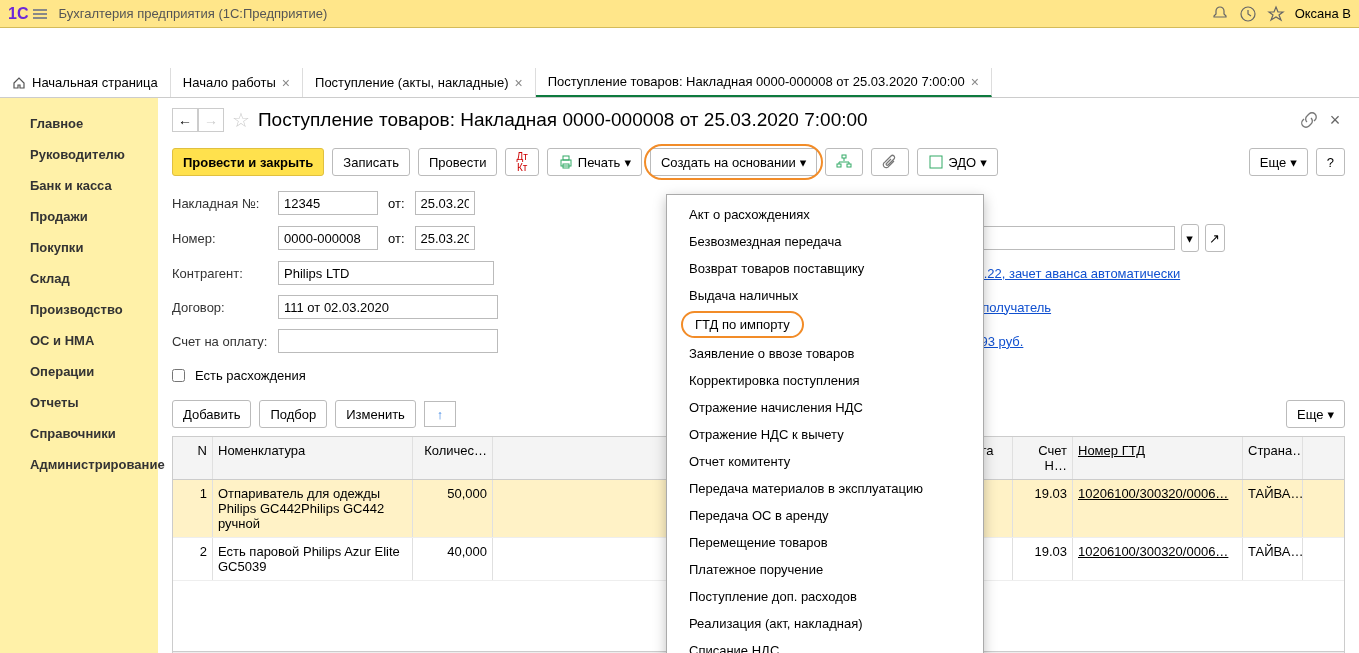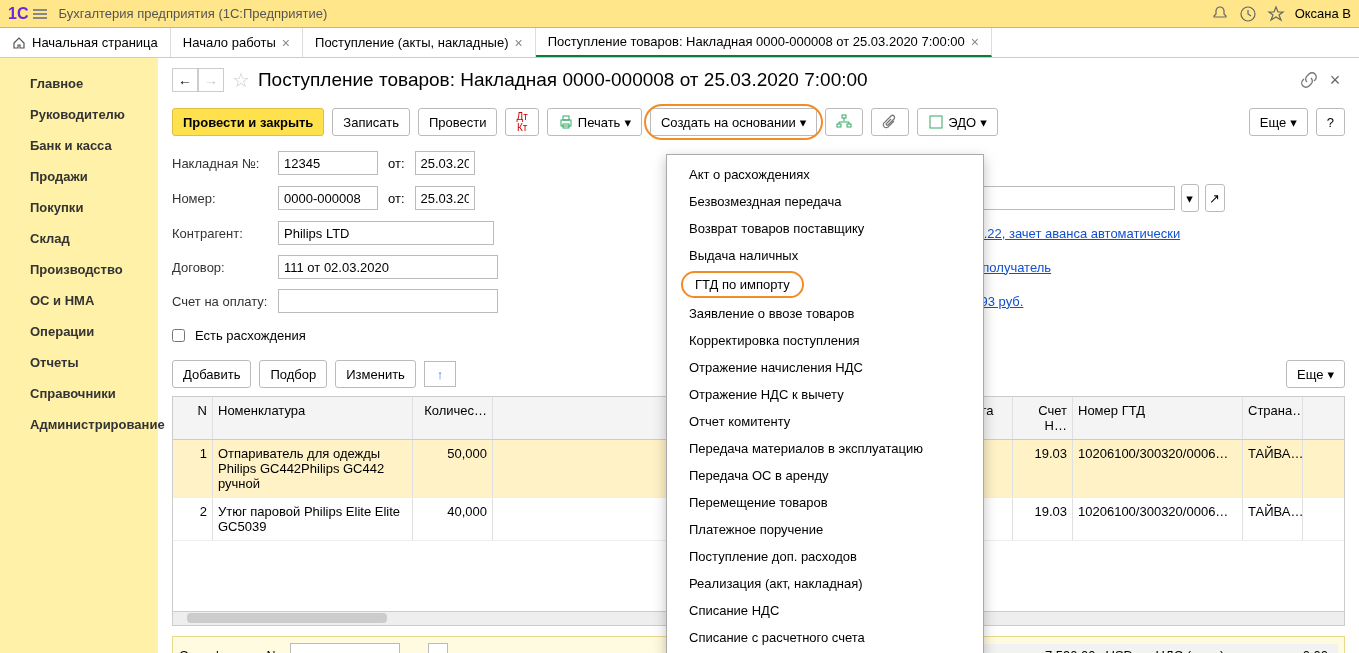--- a/index.html
+++ b/index.html
@@ -6,21 +6,21 @@
 body { width: 1359px; height: 653px; overflow: hidden; background: #fff; }
 
 .titlebar { height: 28px; background: #ffe68a; display: flex; align-items: center; padding: 0 8px; border-bottom: 1px solid #d4bb5a; }
 .logo { color: #6d28d9; font-weight: bold; font-size: 16px; margin-right: 4px; }
 .titlebar-icons { display: flex; gap: 6px; margin-right: 10px; }
 .tb-icon { width: 16px; height: 16px; cursor: pointer; }
 .titlebar-title { flex: 1; color: #555; }
 .titlebar-right { display: flex; align-items: center; gap: 10px; }
 .tr-icon { width: 18px; height: 18px; cursor: pointer; color: #555; }
 
-.tabbar { height: 30px; background: #fff; display: flex; align-items: stretch; border-bottom: 1px solid #ccc; }
+.tabbar { height: 30px; background: #fff; display: flex; align-items: stretch; border-bottom: 1px solid #ccc; margin-top: 40px; }
 .tab-home { display: flex; align-items: center; padding: 0 12px; border-right: 1px solid #ddd; cursor: pointer; }
 .tab-home svg { margin-right: 6px; }
 .tab { display: flex; align-items: center; padding: 0 12px; border-right: 1px solid #ddd; cursor: pointer; position: relative; }
 .tab.active { border-bottom: 2px solid #0d7a3e; }
 .tab-close { margin-left: 6px; color: #888; font-size: 14px; cursor: pointer; }
 
 .main { display: flex; height: calc(100% - 58px); }
 .sidebar { width: 158px; background: #fff1a8; padding: 10px 16px; display: flex; flex-direction: column; font-weight: bold; }
 .nav-item { padding: 8px 14px; cursor: pointer; color: #333; }
 
@@ -57,21 +57,21 @@
 .grid-row { border-bottom: 1px solid #eee; }
 .grid-row.sel { background: #fff2c6; }
 .cell { padding: 6px 5px; border-right: 1px solid #e0e0e0; overflow: hidden; }
 .c-n { width: 40px; text-align: right; }
 .c-name { width: 200px; }
 .c-qty { width: 80px; text-align: right; }
 .c-gap { width: 340px; }
 .c-total { width: 90px; text-align: right; }
 .c-acc { width: 90px; }
 .c-acc2 { width: 60px; text-align: right; }
-.c-gtd { width: 170px; }
+.c-gtd { width: 170px; text-decoration: underline; }
 .c-cty { width: 60px; }
 
 .hscroll { height: 14px; background: #eee; border: 1px solid #ccc; border-top: none; position: relative; }
 .hscroll-thumb { position: absolute; left: 14px; width: 200px; height: 10px; top: 1px; background: #ccc; border-radius: 4px; }
 
 .footer { display: flex; align-items: center; gap: 6px; margin-top: 10px; padding: 6px; background: #fffbe0; border: 1px solid #e8d98a; }
 .footer-totals { margin-left: auto; display: flex; align-items: center; gap: 10px; background: #f2f2f2; padding: 4px 10px; }
 .footer-totals span { min-width: 40px; }
 
 .dropdown { position: absolute; left: 508px; top: 96px; width: 318px; background: #fff; border: 1px solid #aaa; box-shadow: 0 4px 12px rgba(0,0,0,0.25); z-index: 100; padding: 6px 0; }
@@ -264,21 +264,21 @@
         <div class="cell c-qty">50,000</div>
         <div class="cell c-gap"></div>
         <div class="cell c-total">2 550,00</div>
         <div class="cell c-acc">41.01</div>
         <div class="cell c-acc2">19.03</div>
         <div class="cell c-gtd">10206100/300320/0006…</div>
         <div class="cell c-cty">ТАЙВА…</div>
       </div>
       <div class="grid-row">
         <div class="cell c-n">2</div>
-        <div class="cell c-name">Утюг паровой Philips Elite Elite GC5039</div>
+        <div class="cell c-name">Есть паровой Philips Azur Elite GC5039</div>
         <div class="cell c-qty">40,000</div>
         <div class="cell c-gap"></div>
         <div class="cell c-total">5 040,00</div>
         <div class="cell c-acc">41.01</div>
         <div class="cell c-acc2">19.03</div>
         <div class="cell c-gtd">10206100/300320/0006…</div>
         <div class="cell c-cty">ТАЙВА…</div>
       </div>
       <div style="height:70px"></div>
     </div>

